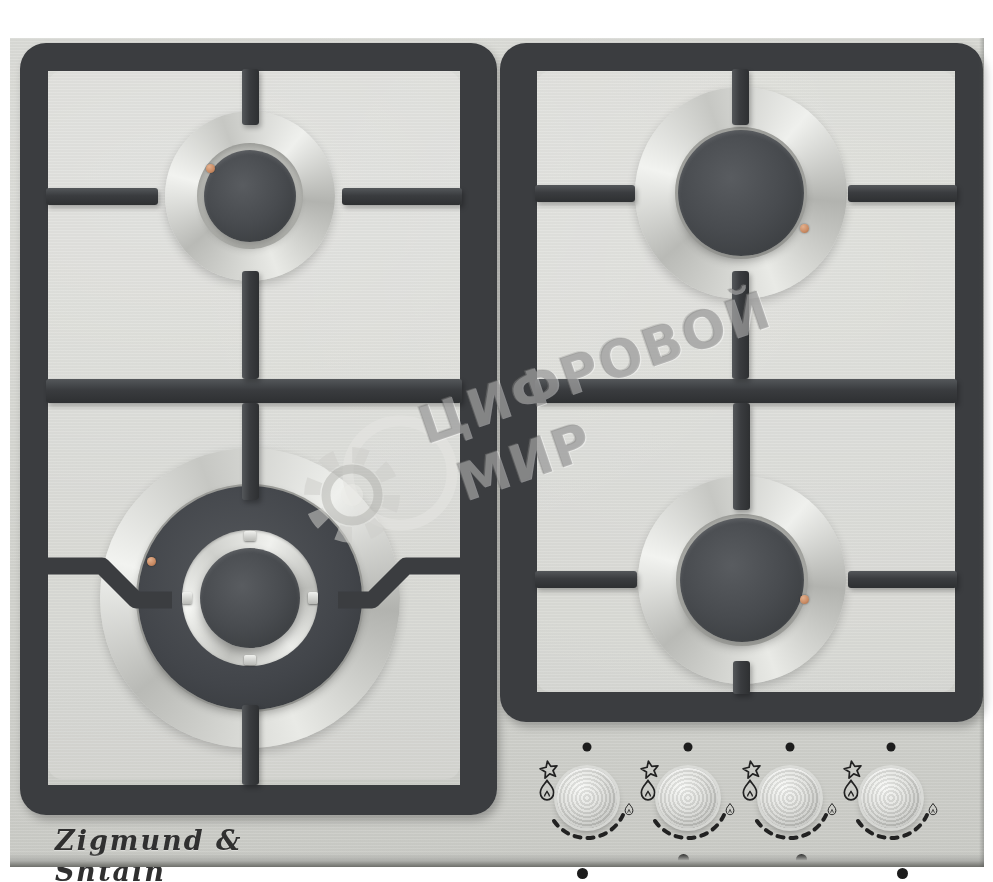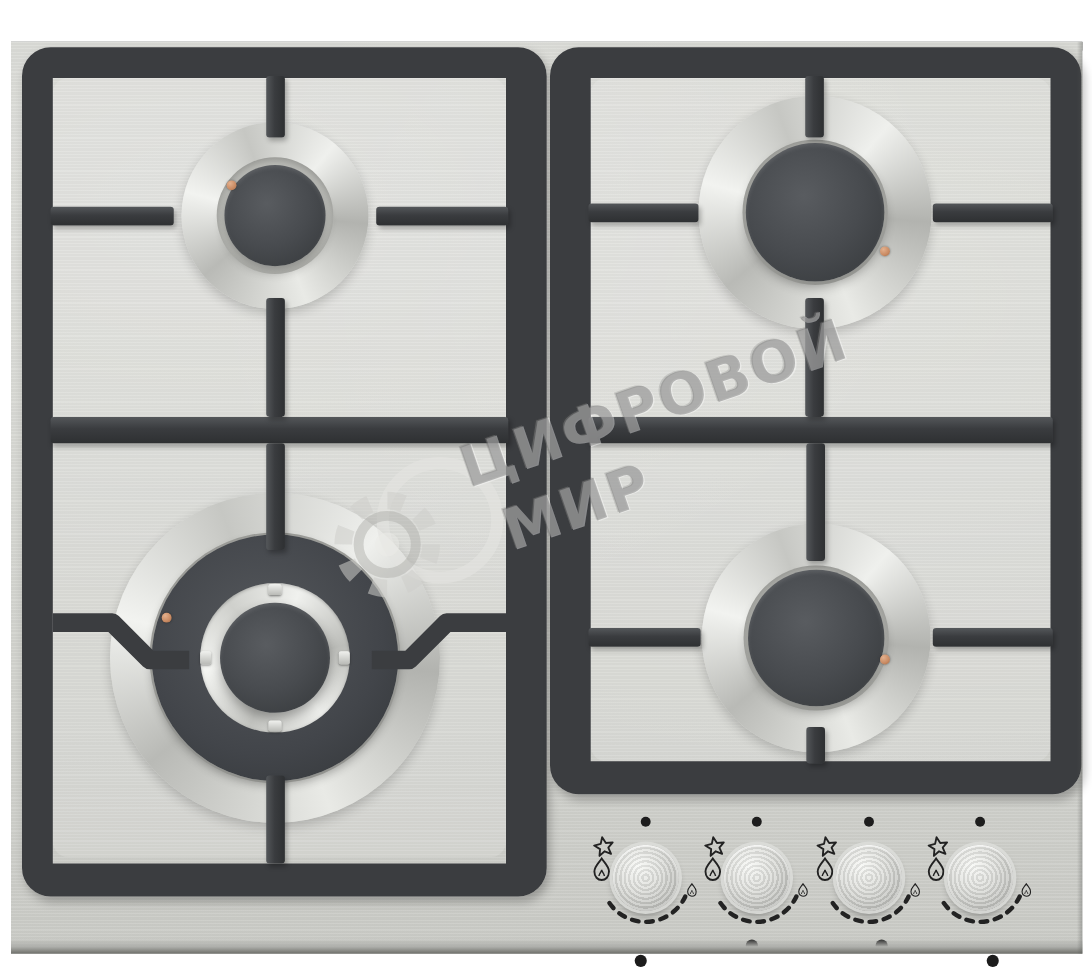--- a/index.html
+++ b/index.html
@@ -212,20 +212,21 @@
         <path d="M 22 88 A 40 40 0 0 0 91 82" fill="none" stroke="#232323" stroke-width="4" stroke-linecap="round" stroke-dasharray="6 7"></path>
         <use href="#sym-flame" x="-10" y="-12" width="20" height="24" transform="translate(97,76) scale(0.55)"></use>
       </svg>
       <div class="knob"></div>
       <span class="ind" style="left:45px;top:121px;"></span>
       <span class="ind" style="left:61px;top:121px;"></span>
       <span class="ind" style="left:45px;top:135px;"></span>
       <span class="ind filled" style="left:61px;top:135px;"></span>
     </div>
 
+    <div class="brand">Zigmund &amp; Shtain</div>
 
     <svg class="wm-logo" width="220" height="190" viewBox="0 0 220 190">
       <circle cx="130" cy="70" r="52" fill="none" stroke="rgba(228,228,225,0.62)" stroke-width="11"></circle>
       <circle cx="82" cy="92" r="40" fill="none" stroke="rgba(205,205,202,0.55)" stroke-width="16" stroke-dasharray="15 16.4"></circle>
       <circle cx="82" cy="92" r="26" fill="none" stroke="rgba(170,170,167,0.45)" stroke-width="9"></circle>
       <circle cx="82" cy="92" r="11" fill="rgba(235,235,232,0.5)"></circle>
     </svg>
     <div class="wm">
       <div class="l1">ЦИФРОВОЙ</div>
       <div class="l2">МИР</div>

